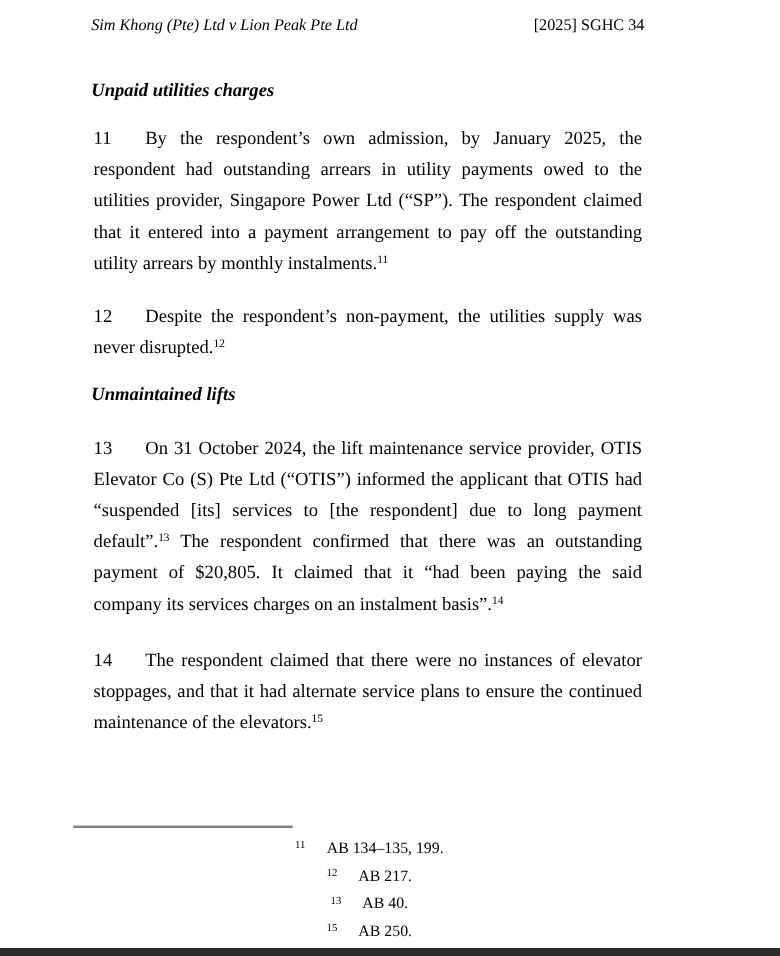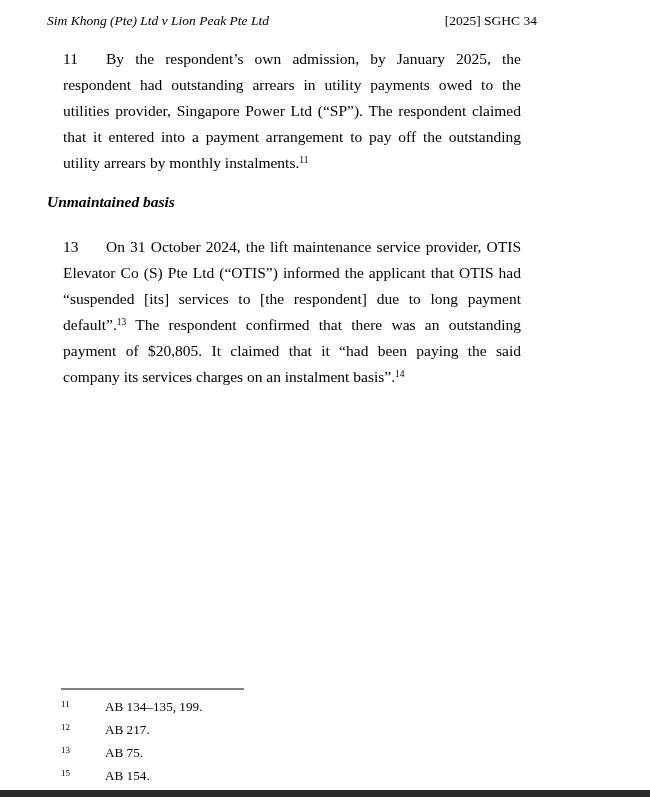--- a/index.html
+++ b/index.html
@@ -11,21 +11,21 @@
     position: relative;
     width: 650px;
     height: 797px;
     background: #ffffff;
     color: #000000;
     font-family: "Liberation Serif", serif;
     overflow: hidden;
     box-sizing: border-box;
   }
   .content {
-    padding: 12px 113px 0 47px;
+    padding: 12px 113px 0 76px;
   }
   .doc-header {
     display: flex;
     justify-content: space-between;
     align-items: baseline;
     font-size: 13.5px;
     line-height: 17px;
   }
   .doc-header .case-title {
     font-style: italic;
@@ -35,40 +35,41 @@
     font-style: italic;
     font-size: 15.5px;
     line-height: 20px;
   }
   .heading-utilities { margin-top: 37px; }
   .heading-lifts   { margin-top: 16px; }
   .para {
     font-size: 15.5px;
     line-height: 26px;
     text-align: justify;
-    margin: 16px;
+    margin: 2px;
   }
   .para-11 { margin-top: 17px; }
   .para-12 { margin-top: 18px; }
   .para-13 { margin-top: 22px; }
   .para-14 { margin-top: 21px; }
   .pnum {
     display: inline-block;
     width: 43px;
   }
   sup.fnref {
     font-size: 9.5px;
     line-height: 0;
     vertical-align: 5px;
   }
   .footnote-block {
     position: absolute;
     left: 61px;
     width: 476px;
     bottom: 9px;
+    text-align: center;
   }
   .fn-rule {
     width: 183px;
     height: 0;
     border-top: 2px solid #7f7f7f;
     margin-bottom: 6px;
   }
   .fn-row {
     font-size: 13.2px;
     line-height: 21px;
@@ -94,33 +95,36 @@
 <body>
 
 <div class="page">
   <div class="content">
 
     <div class="doc-header">
       <span class="case-title">Sim Khong (Pte) Ltd v Lion Peak Pte Ltd</span>
       <span class="citation">[2025] SGHC 34</span>
     </div>
 
+    <div class="section-heading heading-utilities">Unpaid utilities charges</div>
 
     <p class="para para-11"><span class="pnum">11</span><span>By the respondent’s own admission, by January 2025, the respondent had outstanding arrears in utility payments owed to the utilities provider, Singapore Power Ltd (“SP”). The respondent claimed that it entered into a payment arrangement to pay off the outstanding utility arrears by monthly instalments.</span><sup class="fnref">11</sup></p>
 
+    <p class="para para-12"><span class="pnum">12</span><span>Despite the respondent’s non-payment, the utilities supply was never disrupted.</span><sup class="fnref">12</sup></p>
 
-    <div class="section-heading heading-lifts">Unmaintained basis</div>
+    <div class="section-heading heading-lifts">Unmaintained lifts</div>
 
     <p class="para para-13"><span class="pnum">13</span><span>On 31 October 2024, the lift maintenance service provider, OTIS Elevator Co (S) Pte Ltd (“OTIS”) informed the applicant that OTIS had “suspended [its] services to [the respondent] due to long payment default”.</span><sup class="fnref">13</sup><span> The respondent confirmed that there was an outstanding payment of $20,805. It claimed that it “had been paying the said company its services charges on an instalment basis”.</span><sup class="fnref">14</sup></p>
 
+    <p class="para para-14"><span class="pnum">14</span><span>The respondent claimed that there were no instances of elevator stoppages, and that it had alternate service plans to ensure the continued maintenance of the elevators.</span><sup class="fnref">15</sup></p>
 
   </div>
 
   <div class="footnote-block">
     <div class="fn-rule"></div>
     <div class="fn-row"><span class="fn-marker">11</span><span>AB 134–135, 199.</span></div>
     <div class="fn-row"><span class="fn-marker">12</span><span>AB 217.</span></div>
-    <div class="fn-row"><span class="fn-marker">13</span><span>AB 75.</span></div>
-    <div class="fn-row"><span class="fn-marker">15</span><span>AB 154.</span></div>
+    <div class="fn-row"><span class="fn-marker">13</span><span>AB 40.</span></div>
+    <div class="fn-row"><span class="fn-marker">15</span><span>AB 250.</span></div>
   </div>
 
   <div class="page-boundary-bar"></div>
 </div>
 
 </body></html>

